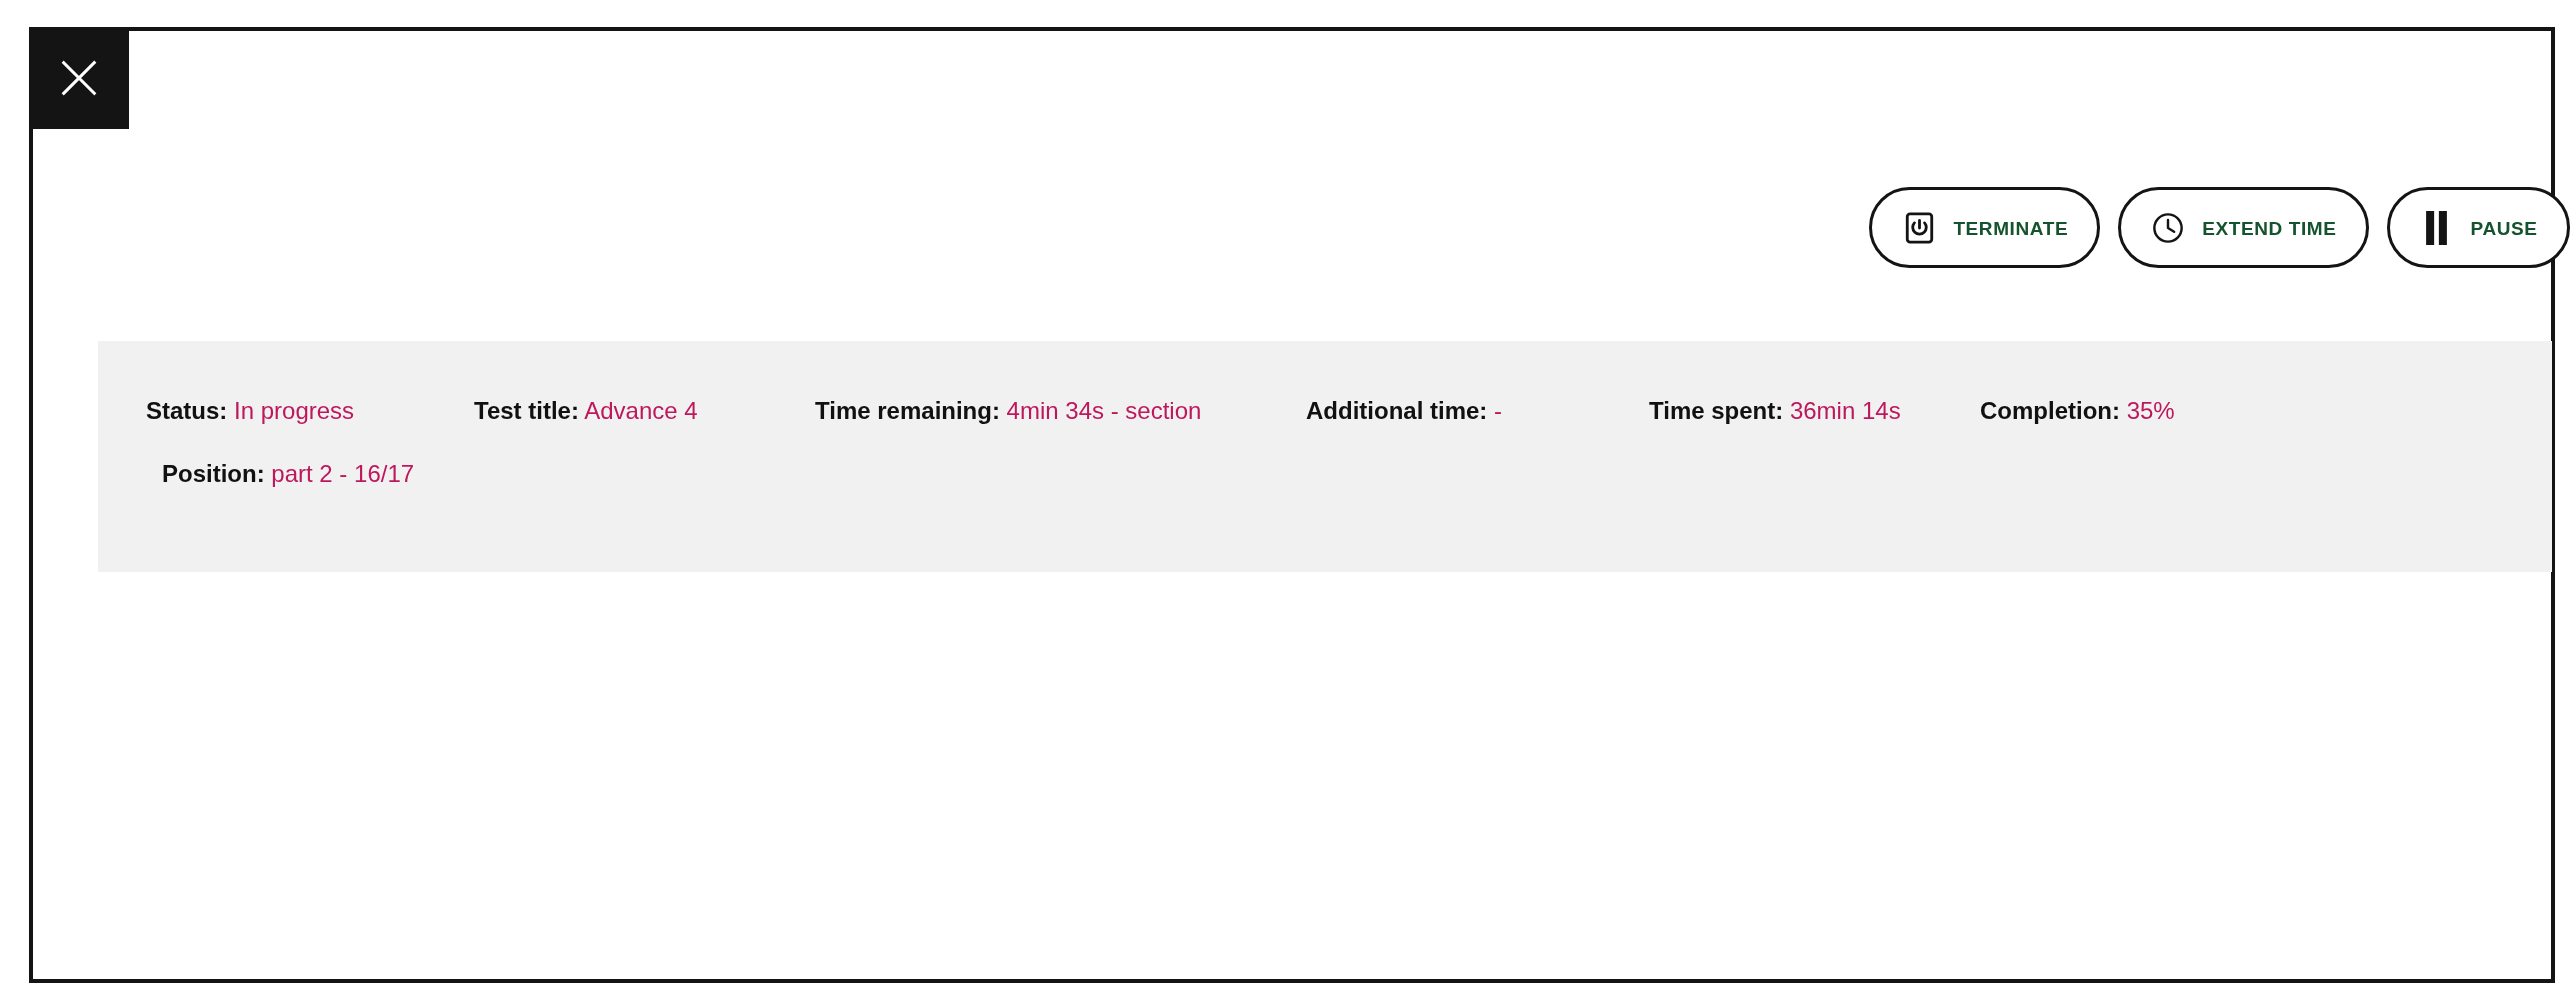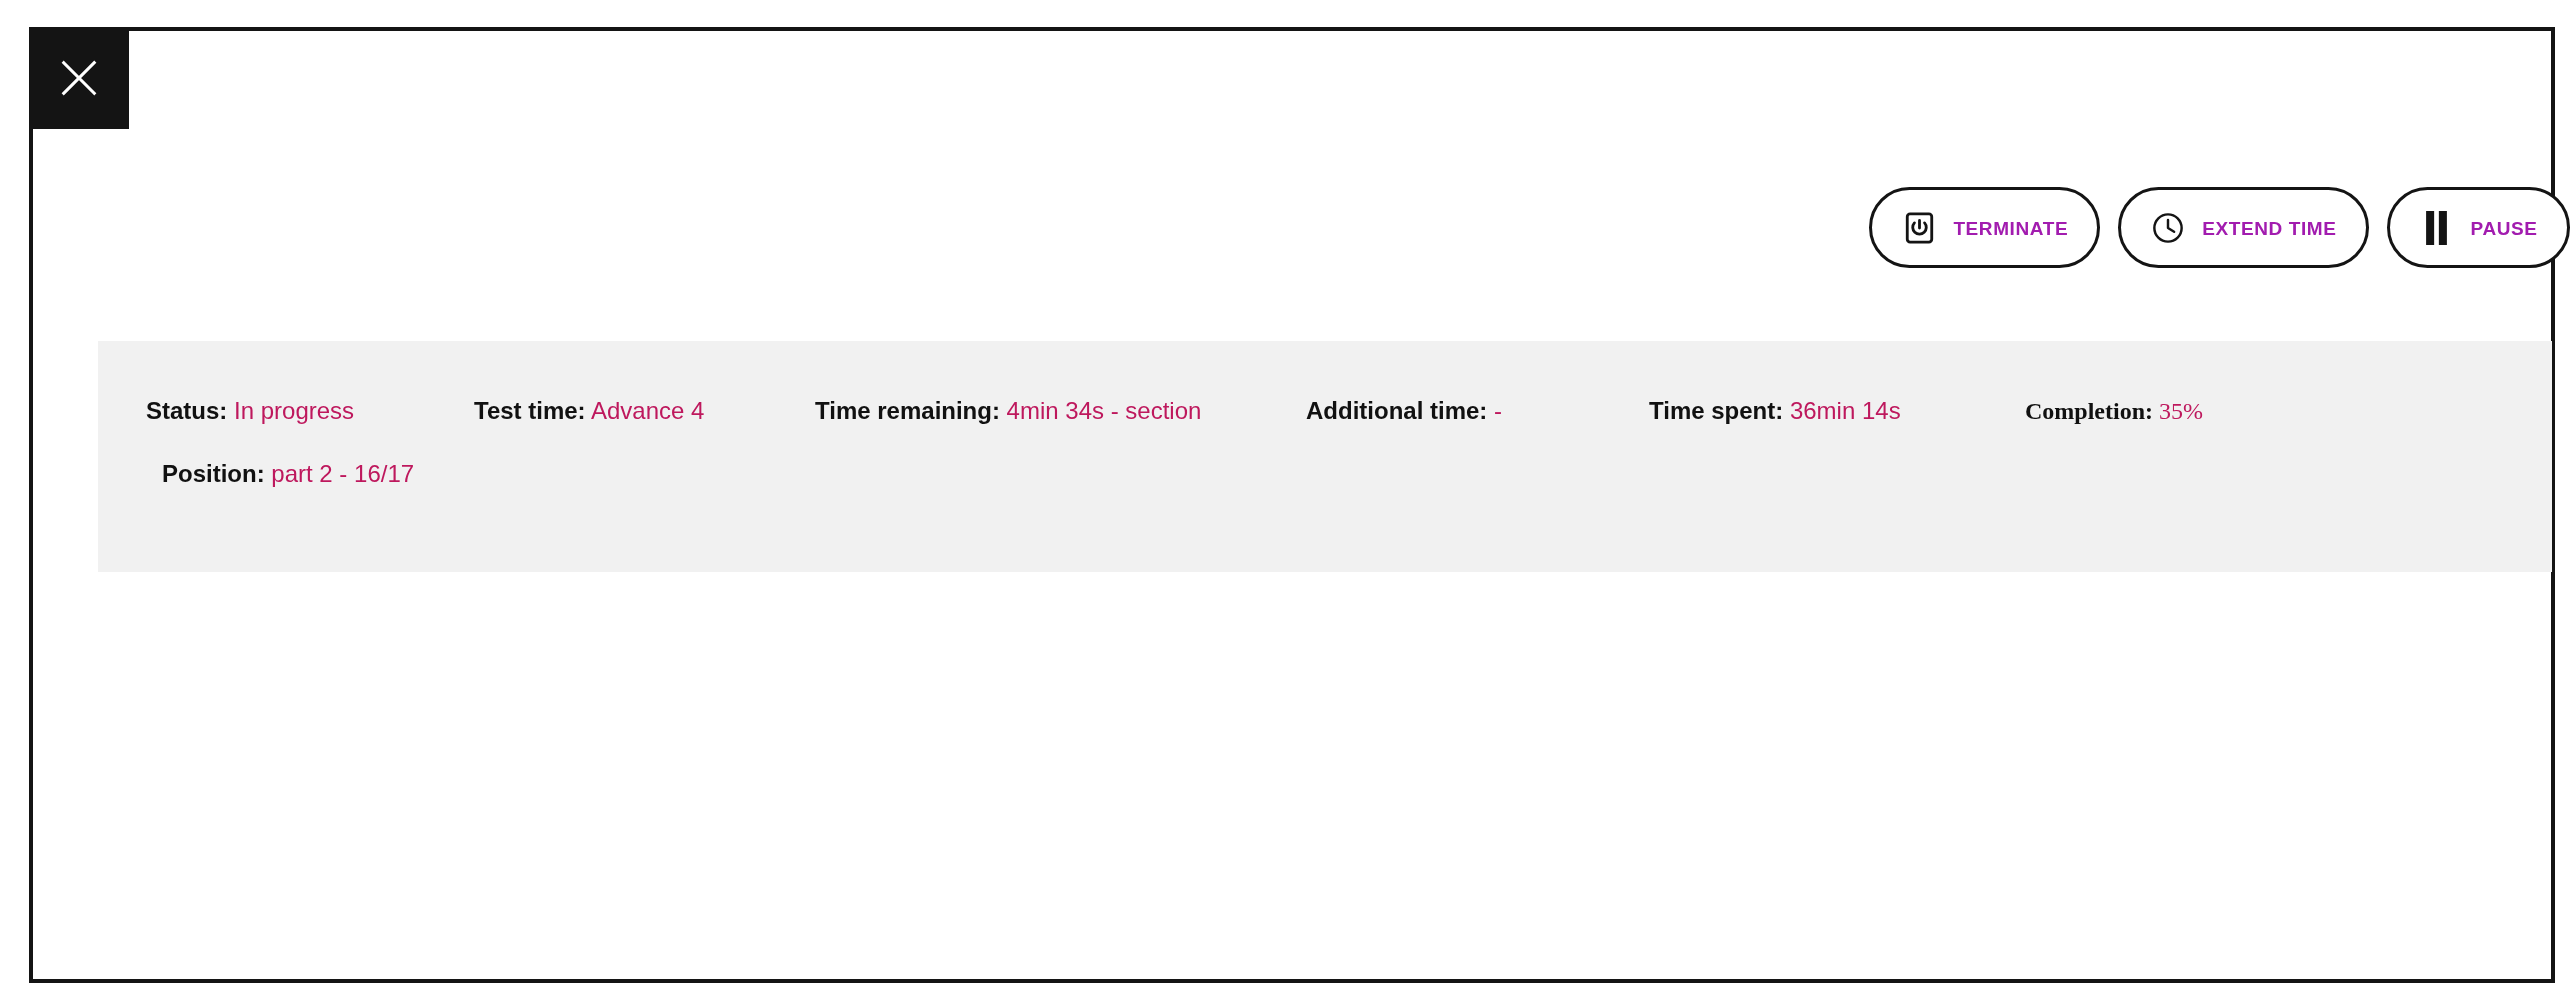--- a/index.html
+++ b/index.html
@@ -77,21 +77,21 @@
     display: flex;
     align-items: center;
     justify-content: center;
     gap: 16px;
     height: 81px;
     box-sizing: border-box;
     padding: 0 29px;
     border: 3.8px solid #141414;
     border-radius: 42px;
     background: #ffffff;
-    color: #a21caf;
+    color: #14532d;
     font-family: "Liberation Sans", sans-serif;
     font-size: 19px;
     font-weight: bold;
     letter-spacing: 0.6px;
     cursor: pointer;
     white-space: nowrap;
   }
   .action-btn .btn-label { line-height: 1; position: relative; top: 1px; }
   .action-btn .btn-icon {
     display: flex;
@@ -138,21 +138,21 @@
     font-weight: normal;
     color: #be185d;
   }
 
   
   .col-status       { left: 48px;   }
   .col-test-title   { left: 376px;  }
   .col-time-remain  { left: 717px;  }
   .col-extra-time   { left: 1208px; }
   .col-time-spent   { left: 1551px; }
-  .col-completion   { left: 1927px; font-family: Liberation Serif, serif; }
+  .col-completion   { left: 1882px; }
   .col-position     { left: 48px; margin-left: 16px;   }
 
   
   .panel-body {
     position: absolute;
     left: 34px;
     top: 547px;
     right: 4.8px;
     bottom: 4.8px;
     background: #ffffff;
@@ -206,21 +206,21 @@
   <div class="summary-panel">
 
     <div class="summary-row row-1">
 
       <div class="summary-field col-status">
         <span class="f-label">Status:</span>
         <span class="f-value">In progress</span>
       </div>
 
       <div class="summary-field col-test-title">
-        <span class="f-label">Test time:</span>
+        <span class="f-label">Test title:</span>
         <span class="f-value">Advance 4</span>
       </div>
 
       <div class="summary-field col-time-remain">
         <span class="f-label">Time remaining:</span>
         <span class="f-value">4min 34s - section</span>
       </div>
 
       <div class="summary-field col-extra-time">
         <span class="f-label">Additional time:</span>

